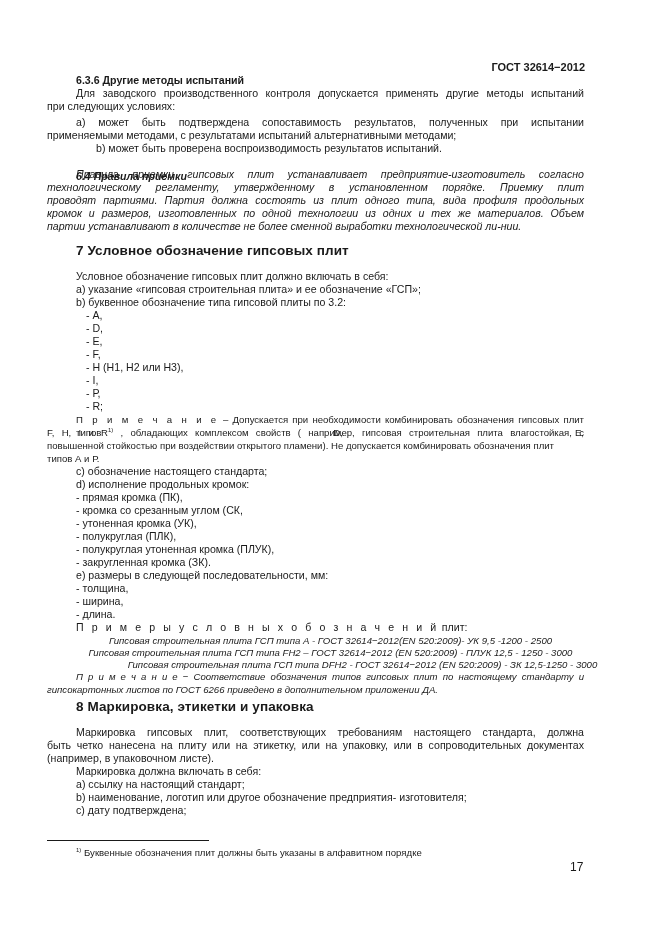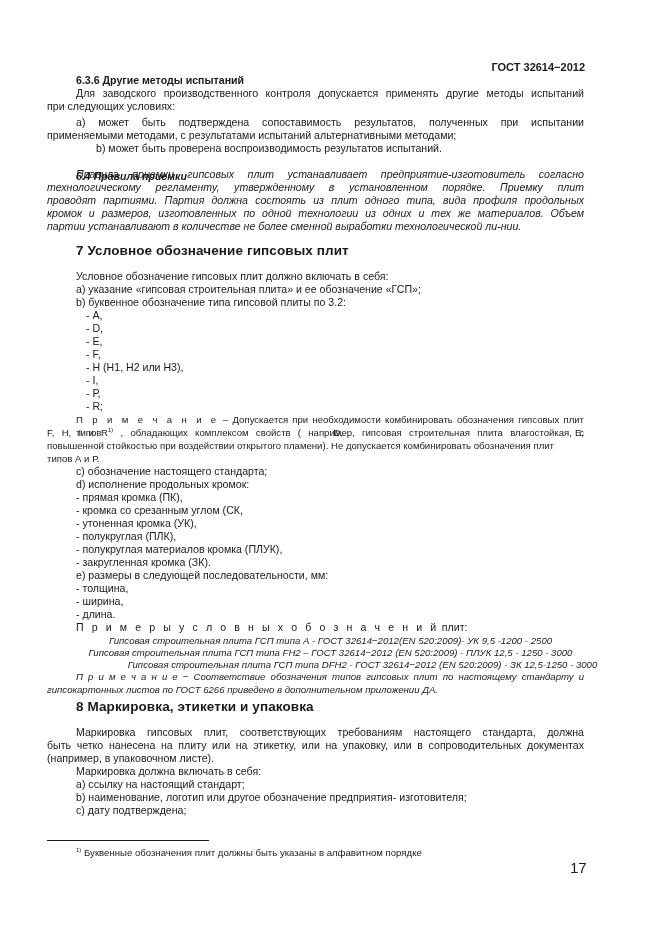--- a/index.html
+++ b/index.html
@@ -55,21 +55,21 @@
   <div class="ln small just" style="left:47px;top:426px;width:537px;"><span>F, H, I и R</span><sup>1)</sup><span> , обладающих комплексом свойств ( например, гипсовая строительная плита влагостойкая, с</span></div>
   <div class="ln small" style="left:47px;top:439px;">повышенной стойкостью при воздействии открытого пламени). Не допускается комбинировать обозначения плит</div>
   <div class="ln small" style="left:47px;top:452px;">типов А и Р.</div>
 
   <div class="ln" style="left:76px;top:465px;">с) обозначение настоящего стандарта;</div>
   <div class="ln" style="left:76px;top:478px;">d) исполнение продольных кромок:</div>
   <div class="ln" style="left:76px;top:491px;">- прямая  кромка (ПК),</div>
   <div class="ln" style="left:76px;top:504px;">- кромка со срезанным  углом (СК,</div>
   <div class="ln" style="left:76px;top:517px;">- утоненная кромка (УК),</div>
   <div class="ln" style="left:76px;top:530px;">- полукруглая (ПЛК),</div>
-  <div class="ln" style="left:76px;top:543px;">- полукруглая материалов кромка (ПЛУК),</div>
+  <div class="ln" style="left:76px;top:543px;">- полукруглая утоненная кромка (ПЛУК),</div>
   <div class="ln" style="left:76px;top:556px;">- закругленная кромка (ЗК).</div>
   <div class="ln" style="left:76px;top:569px;">е) размеры в следующей последовательности, мм:</div>
   <div class="ln" style="left:76px;top:582px;">- толщина,</div>
   <div class="ln" style="left:76px;top:595px;">- ширина,</div>
   <div class="ln" style="left:76px;top:608px;">- длина.</div>
 
   <div class="ln" style="left:76px;top:621px;"><span class="spaced">П р и м е р ы  у с л о в н ы х  о б о з н а ч е н и й</span><span> плит:</span></div>
   <div class="ln i small" style="left:0;width:661px;text-align:center;top:634px;">Гипсовая строительная плита  ГСП типа А - ГОСТ 32614−2012(EN 520:2009)- УК  9,5 -1200 - 2500</div>
   <div class="ln i small" style="left:0;width:661px;text-align:center;top:646px;">Гипсовая строительная плита ГСП   типа FH2 – ГОСТ 32614−2012 (EN 520:2009) - ПЛУК 12,5 - 1250 - 3000</div>
   <div class="ln i small" style="left:0;width:661px;text-align:center;top:658px;padding-left:32px;">Гипсовая строительная плита ГСП   типа DFH2 - ГОСТ 32614−2012 (EN 520:2009) - ЗК 12,5-1250 - 3000</div>
@@ -81,14 +81,14 @@
   <div class="ln just" style="left:47px;top:739px;width:537px;">быть четко нанесена  на плиту или на этикетку, или на упаковку, или в сопроводительных документах</div>
   <div class="ln" style="left:47px;top:752px;">(например, в упаковочном листе).</div>
   <div class="ln" style="left:76px;top:765px;">Маркировка должна включать в себя:</div>
   <div class="ln" style="left:76px;top:778px;">а) ссылку на настоящий стандарт;</div>
   <div class="ln" style="left:76px;top:791px;">b) наименование,  логотип или другое обозначение предприятия- изготовителя;</div>
   <div class="ln" style="left:76px;top:804px;">с) дату подтверждена;</div>
 
   <div class="rule"></div>
   <div class="ln small" style="left:76px;top:846px;"><sup>1)</sup><span> Буквенные обозначения плит должны быть указаны в алфавитном порядке</span></div>
 
-  <div class="ln" style="left:570px;top:861px;font-size:15px;">17</div>
+  <div class="ln" style="left:570px;top:861px;font-size:12px;">17</div>
 </div>
 
 </body></html>

